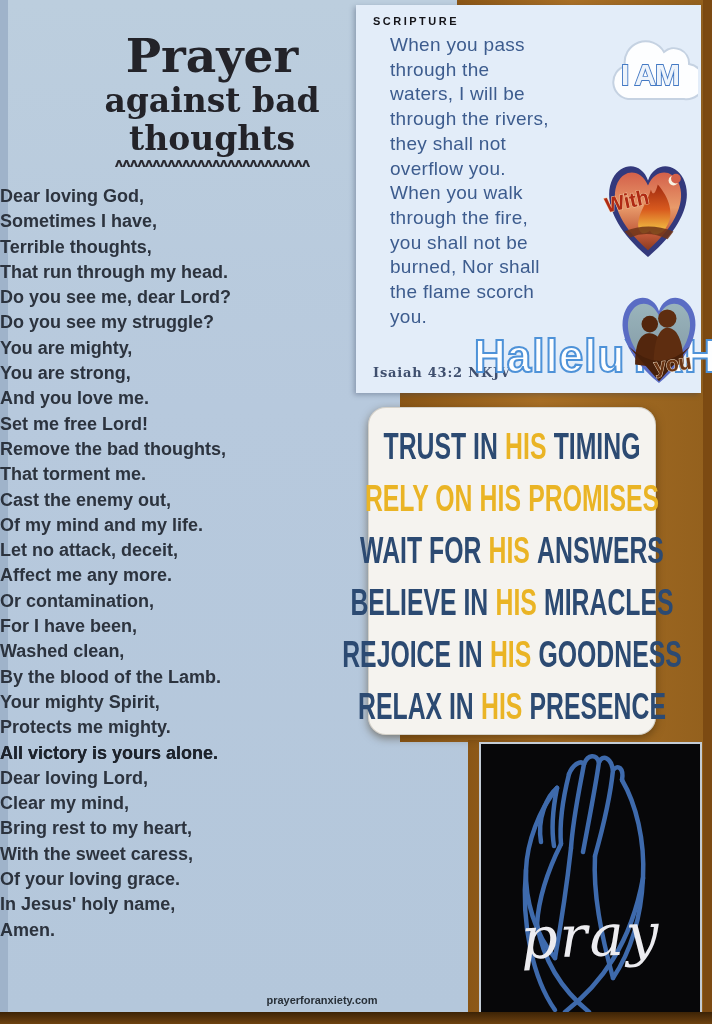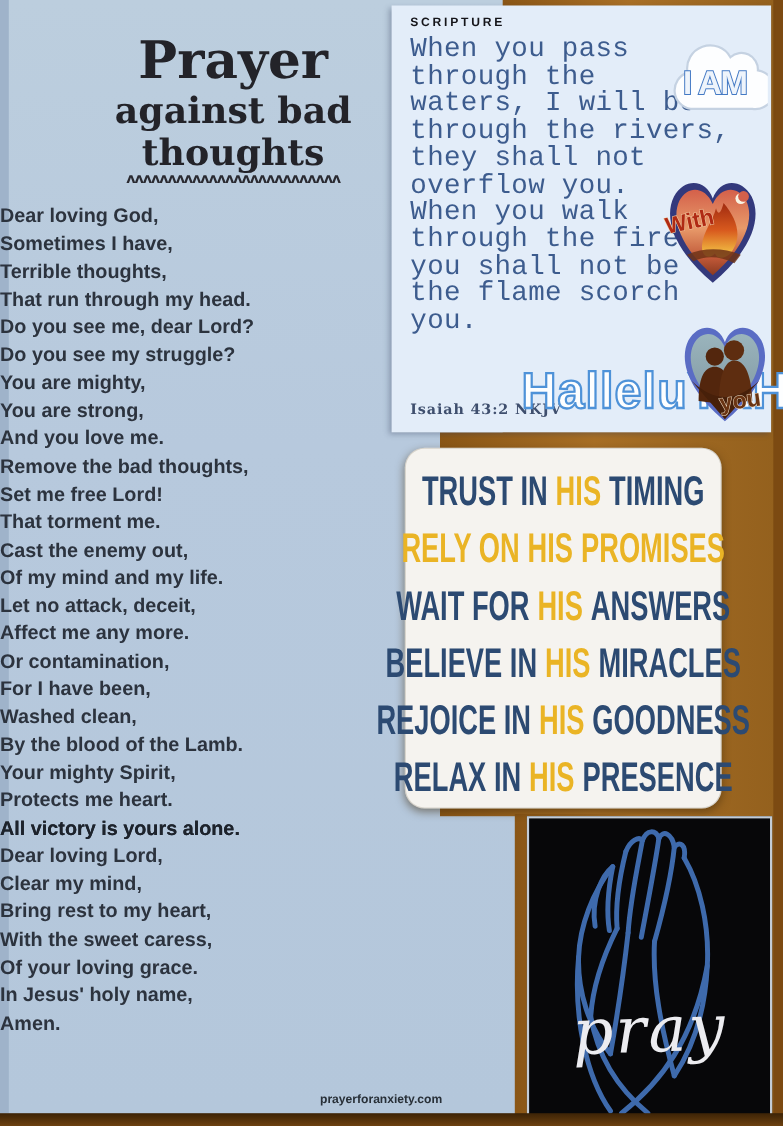--- a/index.html
+++ b/index.html
@@ -13,40 +13,40 @@
   .left-strip{left:0;top:0;width:8px;height:1012px;background:#9fb3ca;}
   .title-block{left:0;top:30px;width:424px;text-align:center;color:#232329;
                font-family:"DejaVu Serif","Liberation Serif",serif;}
   .title-main{font-size:47px;font-weight:700;line-height:52px;}
   .title-sub{font-size:33px;font-weight:700;line-height:38px;}
   .squiggle{font-size:13px;font-weight:700;letter-spacing:-1px;line-height:10px;
             color:#2a2a31;font-family:"DejaVu Sans",sans-serif;}
   .prayer-lines{left:0;top:184px;width:424px;
                 font-size:18px;font-weight:700;line-height:25.3px;color:#2c333e;}
   .prayer-lines .strong{color:#1d232c;text-shadow:0 0 .6px #1d232c;}
-  .watermark{left:242px;top:994px;width:160px;text-align:right;
+  .watermark{left:242px;top:994px;width:160px;text-align:center;
              font-size:11px;font-weight:700;color:#283038;}
 
   
   .brown{background:linear-gradient(90deg,#8a5616 0%,#a86f26 45%,#93601d 100%);}
   .brown-c{left:457px;top:0;width:255px;height:395px;}
   .brown-a{left:400px;top:393px;width:312px;height:349px;}
   .brown-b{left:468px;top:740px;width:244px;height:284px;}
   .brown-edge{left:703px;top:0;width:9px;height:1024px;background:#7c4a12;}
   .bottom-strip{left:0;top:1012px;width:712px;height:12px;
                 background:linear-gradient(180deg,#3c2306,#6e4210);}
 
   
   .scripture-card{left:356px;top:5px;width:345px;height:388px;background:#e3edf9;
                   box-shadow:-2px 2px 5px rgba(50,60,90,.35);}
   .scripture-label{left:17px;top:10px;font-size:11px;font-weight:700;
                    letter-spacing:2.5px;color:#15151a;}
-  .verse{left:17px;top:28px;width:310px;color:#3d5c8e;
-         font-family:Liberation Mono, monospace;
-         font-size:25px;line-height:24.7px;letter-spacing:.3px;}
+  .verse{left:34px;top:28px;width:310px;color:#3d5c8e;
+         font-family:Liberation Sans, sans-serif;
+         font-size:19px;line-height:24.7px;letter-spacing:.3px;}
   .attribution{left:17px;top:360px;font-size:13px;font-weight:700;letter-spacing:.8px;
                color:#3f4f6e;font-family:"DejaVu Serif",serif;}
   .halleluyah{left:118px;top:326px;font-size:44px;font-weight:700;letter-spacing:1px;
               color:#fdfeff;-webkit-text-stroke:2px #4e92d8;transform:scaleY(1.05);}
   .cloud-wrap{right:3px;top:8px;width:96px;height:100px;}
   .heart1-wrap{right:4px;top:148px;width:98px;height:110px;}
   .heart2-wrap{right:-4px;top:280px;width:92px;height:104px;}
 
   
   .trust-card{left:368px;top:407px;width:288px;height:328px;background:#f5f3ef;
@@ -81,33 +81,33 @@
     <div class="abs prayer-lines">
       <div>Dear loving God,</div>
       <div>Sometimes I have,</div>
       <div>Terrible thoughts,</div>
       <div>That run through my head.</div>
       <div>Do you see me, dear Lord?</div>
       <div>Do you see my struggle?</div>
       <div>You are mighty,</div>
       <div>You are strong,</div>
       <div>And you love me.</div>
+      <div>Set me free Lord!</div>
       <div>Remove the bad thoughts,</div>
-      <div>Set me free Lord!</div>
       <div>That torment me.</div>
       <div>Cast the enemy out,</div>
       <div>Of my mind and my life.</div>
       <div>Let no attack, deceit,</div>
       <div>Affect me any more.</div>
       <div>Or contamination,</div>
       <div>For I have been,</div>
       <div>Washed clean,</div>
       <div>By the blood of the Lamb.</div>
       <div>Your mighty Spirit,</div>
-      <div>Protects me heart.</div>
+      <div>Protects me mighty.</div>
       <div class="strong">All victory is yours alone.</div>
       <div>Dear loving Lord,</div>
       <div>Clear my mind,</div>
       <div>Bring rest to my heart,</div>
       <div>With the sweet caress,</div>
       <div>Of your loving grace.</div>
       <div>In Jesus' holy name,</div>
       <div>Amen.</div>
     </div>
     <div class="abs watermark">prayerforanxiety.com</div>
@@ -123,20 +123,21 @@
     <div class="abs verse">
       <div>When you pass</div>
       <div>through the</div>
       <div>waters, I will be</div>
       <div>through the rivers,</div>
       <div>they shall not</div>
       <div>overflow you.</div>
       <div>When you walk</div>
       <div>through the fire,</div>
       <div>you shall not be</div>
+      <div>burned, Nor shall</div>
       <div>the flame scorch</div>
       <div>you.</div>
     </div>
     <div class="abs attribution">Isaiah 43:2 NKJV</div>
     <div class="abs halleluyah">HalleluYAH!</div>
 
     <div class="abs cloud-wrap">
       <svg width="96" height="100" viewBox="0 0 96 100">
         <path d="M26 86 a17 17 0 0 1 -3 -33 a21 21 0 0 1 39 -14 a15 15 0 0 1 25 12 a16 16 0 0 1 -5 35 z" fill="#fdfeff" stroke="#c5d2e2" stroke-width="2"></path>
         <text x="48" y="72" text-anchor="middle" font-family="Liberation Sans, sans-serif" font-weight="bold" font-size="30" letter-spacing="-1" fill="#eef4fb" stroke="#4379c4" stroke-width="1.8" paint-order="stroke">I AM</text>

